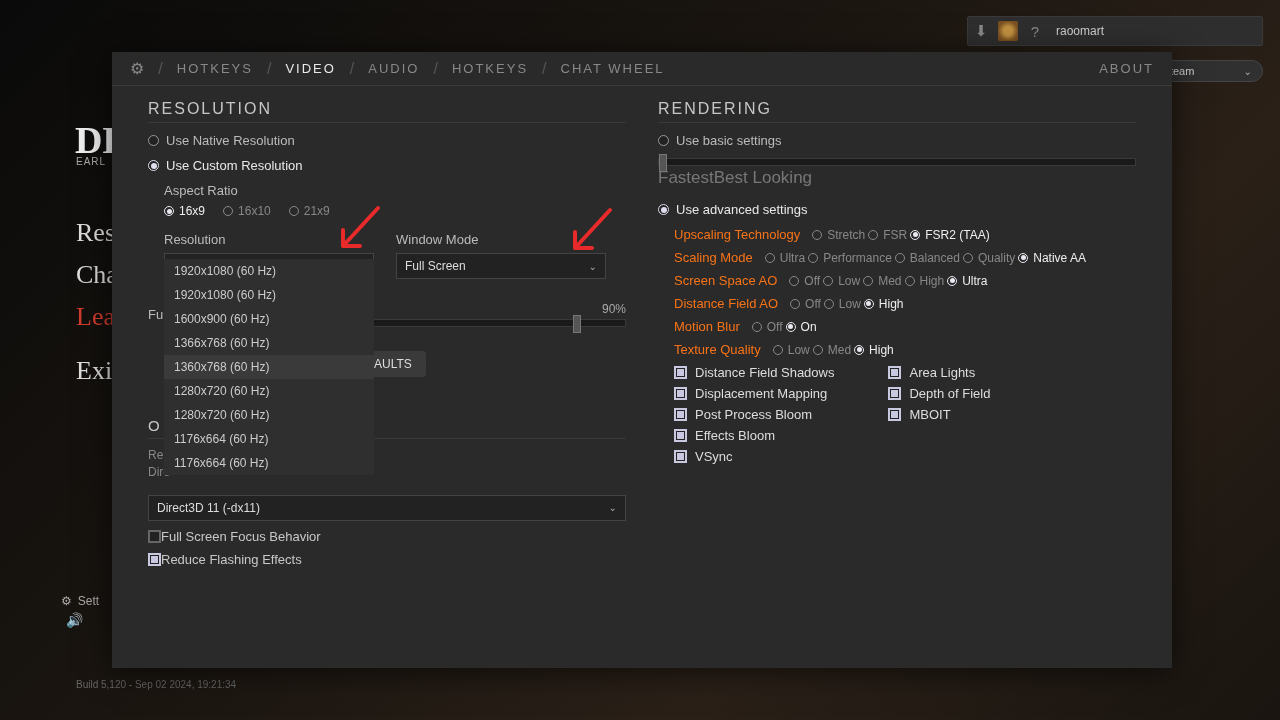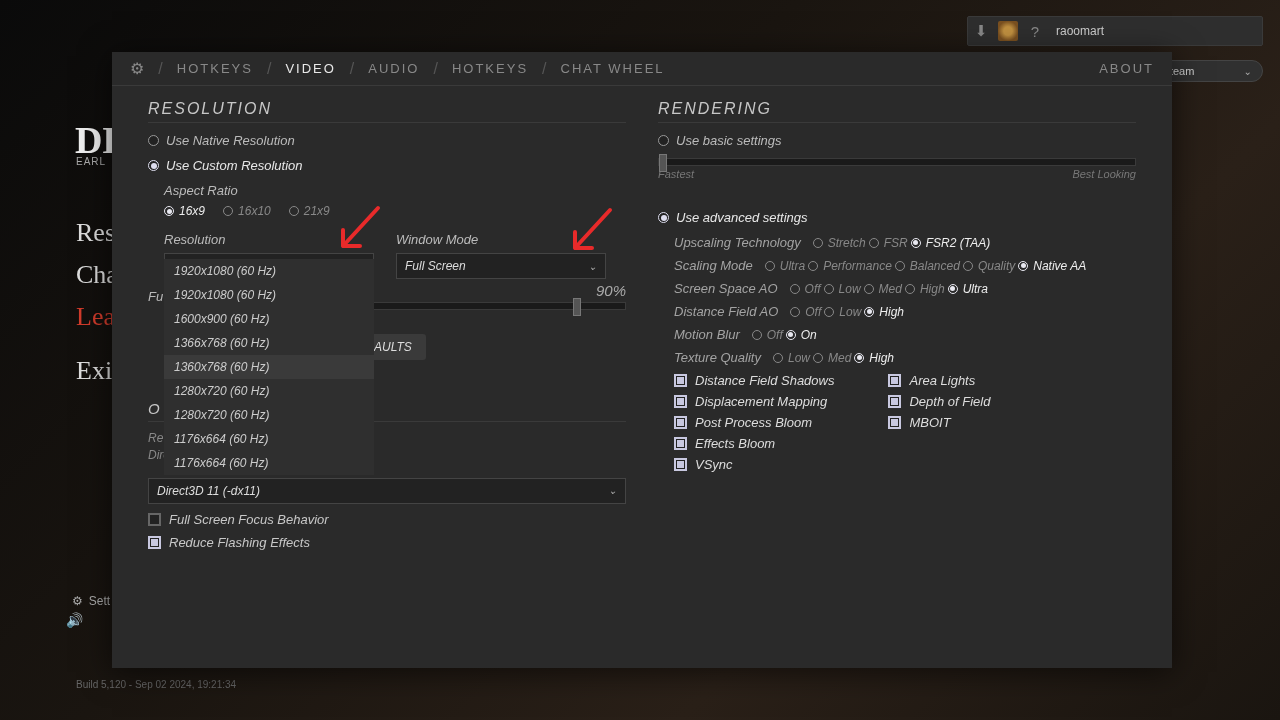--- a/index.html
+++ b/index.html
@@ -3,41 +3,41 @@
 <meta charset="utf-8">
 <style>
   * { margin:0; padding:0; box-sizing:border-box; font-family:"Segoe UI",Arial,sans-serif; }
   body { width:1280px; height:720px; overflow:hidden; background:#1a1a1a; color:#c8c8c8; position:relative; }
   .bg { position:absolute; inset:0; background:linear-gradient(135deg,#0a0a0a 0%,#1a1510 40%,#2a2018 70%,#1a1510 100%); }
   .bg-title { position:absolute; left:75px; top:118px; font-family:Georgia,serif; font-size:38px; font-weight:bold; color:#eee; }
   .bg-sub { position:absolute; left:76px; top:156px; font-size:10px; color:#aaa; letter-spacing:1px; }
   .bg-menu { position:absolute; left:76px; top:218px; }
   .bg-menu div { font-family:Georgia,serif; font-size:26px; color:#ddd; margin-bottom:12px; }
   .bg-menu .leave { color:#d13b2b; }
-  .bg-sett { position:absolute; left:72px; top:594px; font-size:12px; color:#aaa; }
+  .bg-sett { position:absolute; left:61px; top:594px; font-size:12px; color:#aaa; }
   .bg-sett::before { content:"⚙"; margin-right:6px; }
   .bg-sound { position:absolute; left:66px; top:612px; font-size:14px; color:#aaa; }
   .build { position:absolute; left:76px; bottom:30px; font-size:10px; color:#666; }
 
   .topbar { position:absolute; top:16px; right:17px; width:296px; height:30px; display:flex; align-items:center; background:#2e2e2e; border:1px solid #3a3a3a; border-radius:2px; }
   .topbar .icon { width:26px; height:26px; display:flex; align-items:center; justify-content:center; color:#888; font-size:15px; }
   .topbar .av { width:20px; height:20px; border-radius:2px; background:radial-gradient(circle,#c09040 30%,#7a5020 70%); margin:0 4px; }
   .topbar .user { margin-left:8px; font-size:12px; color:#ccc; }
   .team { position:absolute; top:60px; right:17px; width:120px; height:22px; background:#303030; border:1px solid #444; border-radius:11px; display:flex; align-items:center; padding:0 10px; font-size:11px; color:#ccc; justify-content:space-between; }
 
   .panel { position:absolute; left:112px; top:52px; width:1060px; height:616px; background:#2a2a2a; box-shadow:0 4px 30px rgba(0,0,0,.6); }
   .tabs { height:34px; display:flex; align-items:center; border-bottom:1px solid #3a3a3a; padding:0 18px; }
   .gear { font-size:16px; color:#888; }
   .tabs .sep { color:#555; margin:0 14px; }
   .tab { font-size:13px; letter-spacing:2px; color:#888; cursor:pointer; }
   .tab.active { color:#e8e8e8; }
   .about { margin-left:auto; color:#888; font-size:13px; letter-spacing:2px; }
 
   .cols { display:flex; padding:14px 36px 0; gap:32px; }
-  .col { flex:1;font-style:italic; }
+  .col { flex:1; }
   .sect-title { font-size:16px; letter-spacing:2px; color:#c7c7c7; border-bottom:1px solid #3a3a3a; padding-bottom:4px; margin-bottom:10px; }
 
   .radio { display:flex; align-items:center; gap:7px; margin-bottom:10px; font-size:13px; color:#bbb; }
   .rdot { width:11px; height:11px; border:1.5px solid #999; border-radius:50%; background:#222; display:flex; align-items:center; justify-content:center; }
   .rdot.on { border-color:#dde; }
   .rdot.on::after { content:""; width:6px; height:6px; background:#dde; border-radius:50%; }
   .radio.sel { color:#e8e8e8; }
   .ind { margin-left:16px; }
 
   .lbl { font-size:13px; color:#bbb; margin-bottom:6px; }
@@ -45,49 +45,49 @@
 
   .selrow { display:flex; gap:22px; }
   .selwrap { position:relative; }
   .select { height:26px; background:#222; border:1px solid #444; display:flex; align-items:center; padding:0 8px; font-size:12px; color:#ddd; justify-content:space-between; cursor:pointer; }
   .chev { font-size:10px; color:#aaa; }
   .dd { position:absolute; top:27px; left:0; right:0; background:#2f2f2f; z-index:20; }
   .dd div { padding:5px 10px; font-size:12px; color:#ccc; cursor:pointer; }
   .dd div.hov { background:#3a3a3a; }
 
   .slider { height:8px; background:#1a1a1a; border:1px solid #3a3a3a; position:relative; }
-  .sliderval { font-size:15px; color:#aaa; text-align:right; margin-bottom:3px; }
+  .sliderval { font-size:12px; color:#aaa; text-align:right; margin-bottom:3px; }
   .knob { position:absolute; top:-5px; width:8px; height:18px; background:#555; border:1px solid #777; }
 
   .spacer { height:220px; }
   .bottom { display:flex; gap:10px; margin-top:10px; }
   .btn { background:#3a3a3a; border-radius:3px; padding:6px 14px; font-size:12px; color:#ddd; }
 
   .opt-title { font-size:15px; letter-spacing:1.5px; color:#c7c7c7; border-bottom:1px solid #3a3a3a; padding-bottom:4px; margin:14px 0 8px; }
   .smtxt { font-size:12px; color:#888; line-height:1.4; }
 
   .rc-row { display:flex; align-items:center; gap:12px; margin-bottom:8px; font-size:13px; }
-  .rc-lbl { color:#a3a3a3; }
+  .rc-lbl { color:#f97316; }
   .rgroup { display:flex; gap:3px; align-items:center; flex-wrap:wrap; }
   .ropt { display:flex; align-items:center; gap:5px; font-size:12px; color:#888; }
   .ropt.on { color:#eee; }
   .rd { width:10px; height:10px; border:1.3px solid #888; border-radius:50%; display:flex; align-items:center; justify-content:center; }
   .ropt.on .rd { border-color:#e8e8f0; }
   .ropt.on .rd::after { content:""; width:5px; height:5px; background:#e8e8f0; border-radius:50%; }
 
   .ck { width:13px; height:13px; border:2px solid #c8c8e0; display:inline-flex; align-items:center; justify-content:center; background:#222; }
   .ck.on::after { content:""; width:7px; height:7px; background:#c8c8e0; }
   .ckrow { display:flex; align-items:center; gap:8px; font-size:13px; color:#ddd; margin-bottom:6px; }
   .ckcols { display:flex; gap:54px; margin-top:8px; }
   .ckcol { display:flex; flex-direction:column; }
 
   .rslider { margin:10px 0 4px; }
-  .rlabels { display:flex; justify-content:space-between; font-size:11px; color:#777; margin-top:2px; margin-bottom:30px; }
-
-  .fsrow { display:flex; align-items:center; gap:8px; font-size:13px; margin-top:8px; }
+  .rlabels { display:flex; justify-content:flex-start; font-size:17px; color:#777; margin-top:2px; margin-bottom:14px; }
+
+  .fsrow { display:flex; align-items:center; font-size:13px; margin-top:8px; }
 
   .arrow { position:absolute; z-index:15; }
   .arrow svg { width:60px; height:60px; }
 </style>
 </head>
 <body>
 
 <div class="bg"></div>
 <div class="bg-title">DE</div>
 <div class="bg-sub">EARL</div>
@@ -180,21 +180,21 @@
           <div class="selwrap" style="width:210px">
             <div class="lbl">Window Mode</div>
             <div class="select">
               <span>Full Screen</span>
               <span class="chev">⌄</span>
             </div>
           </div>
         </div>
       </div>
 
-      <div style="display:flex;align-items:center;gap:24px;margin-top:3px">
+      <div style="display:flex;align-items:center;gap:24px;margin-top:23px">
         <span class="lbl" style="margin:0">Fu</span>
         <div style="flex:1">
           <div class="sliderval">90%</div>
           <div class="slider">
               <div class="knob" style="left:88%"></div>
             </div>
         </div>
       </div>
 
       <div class="spacer"></div>

